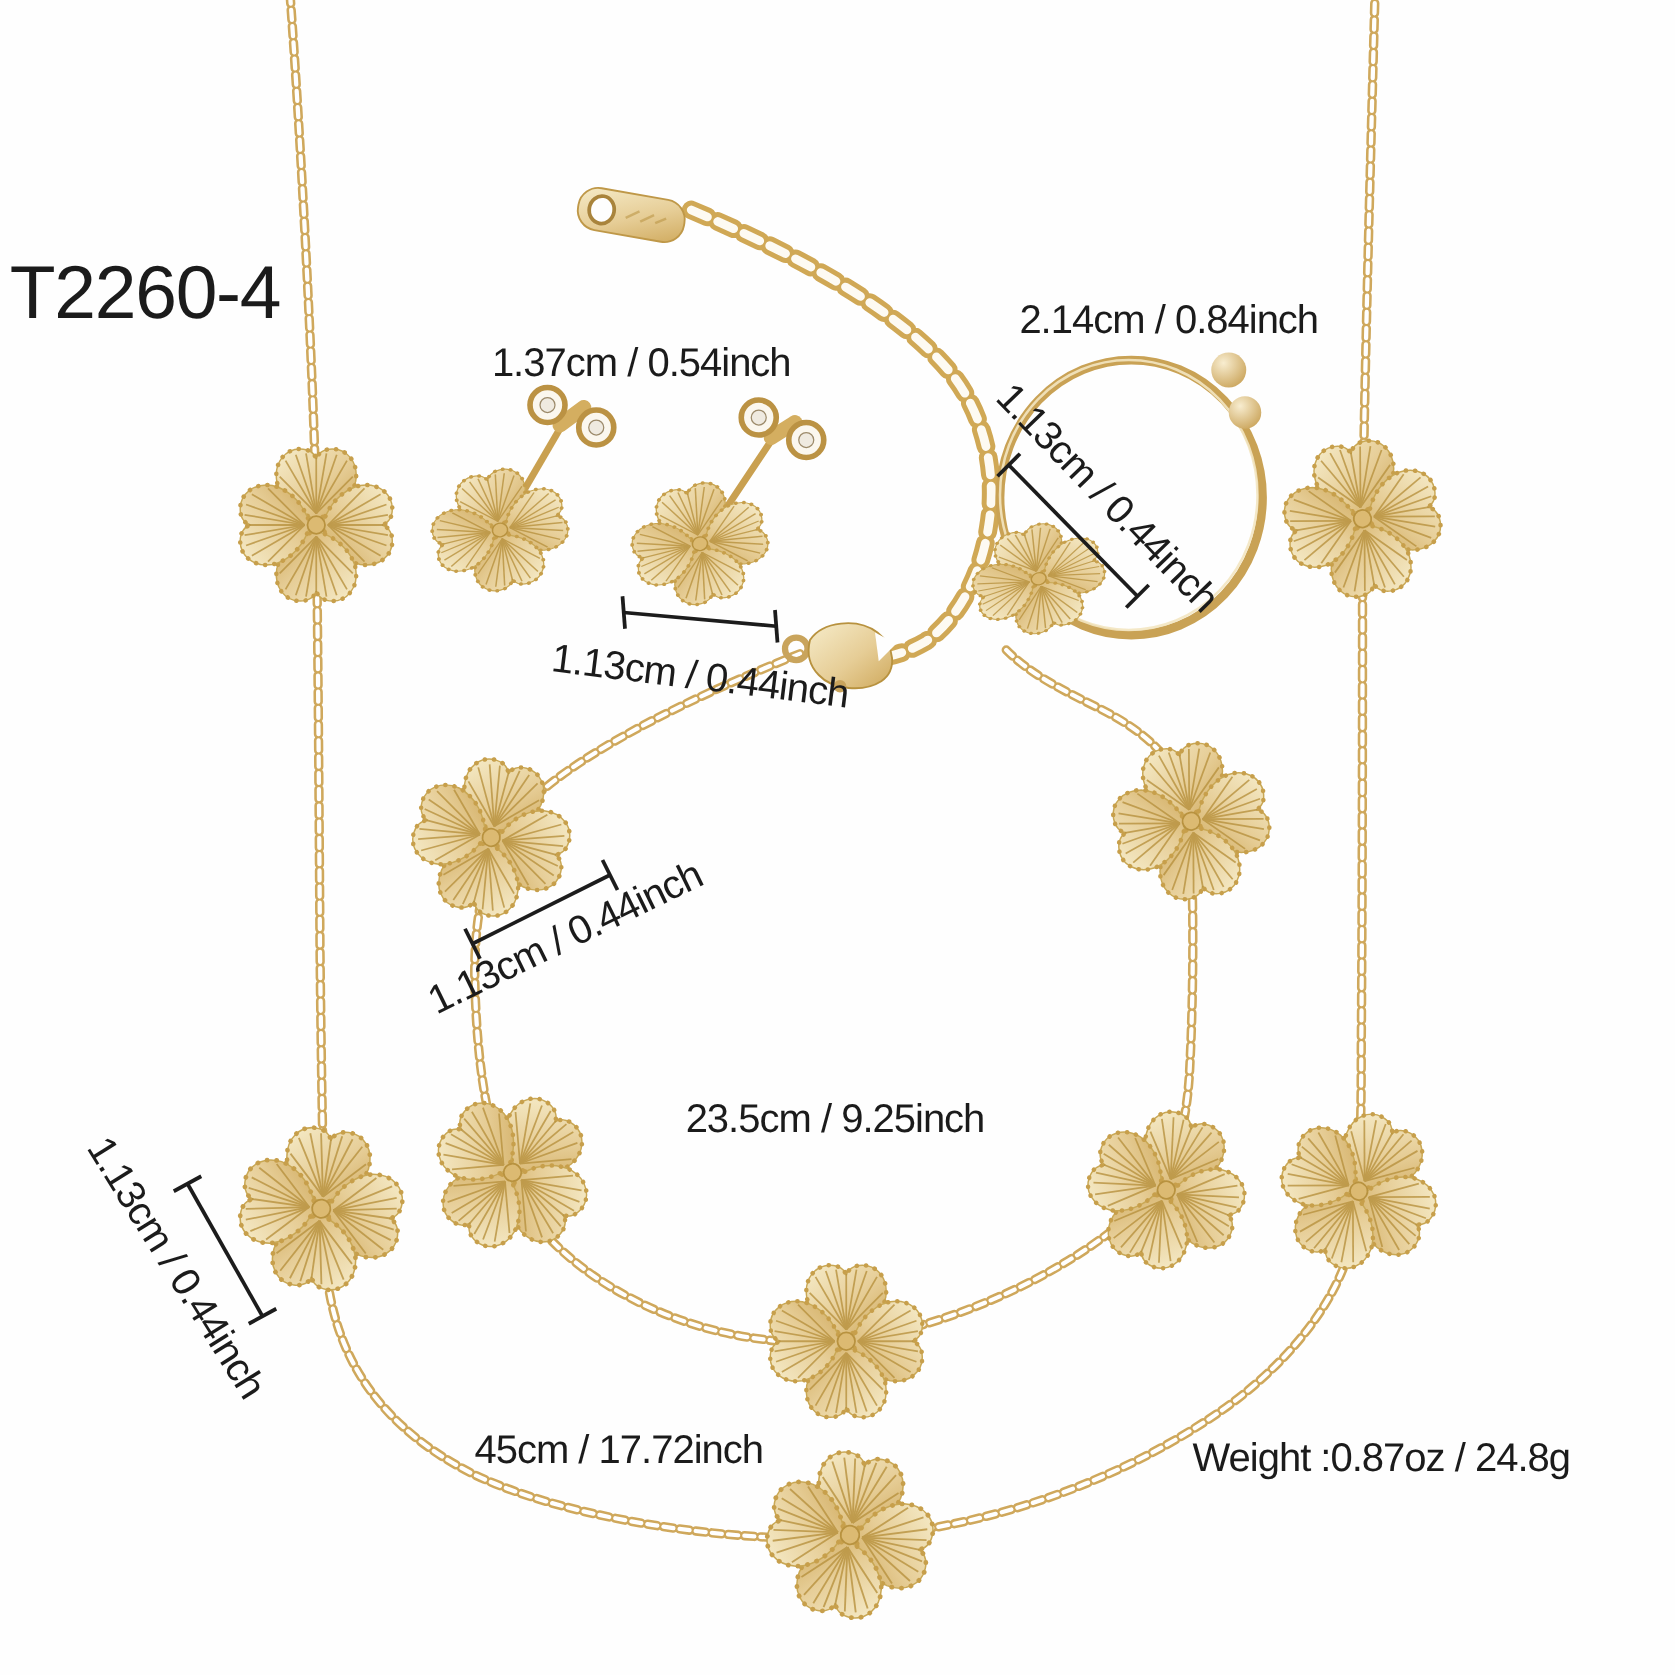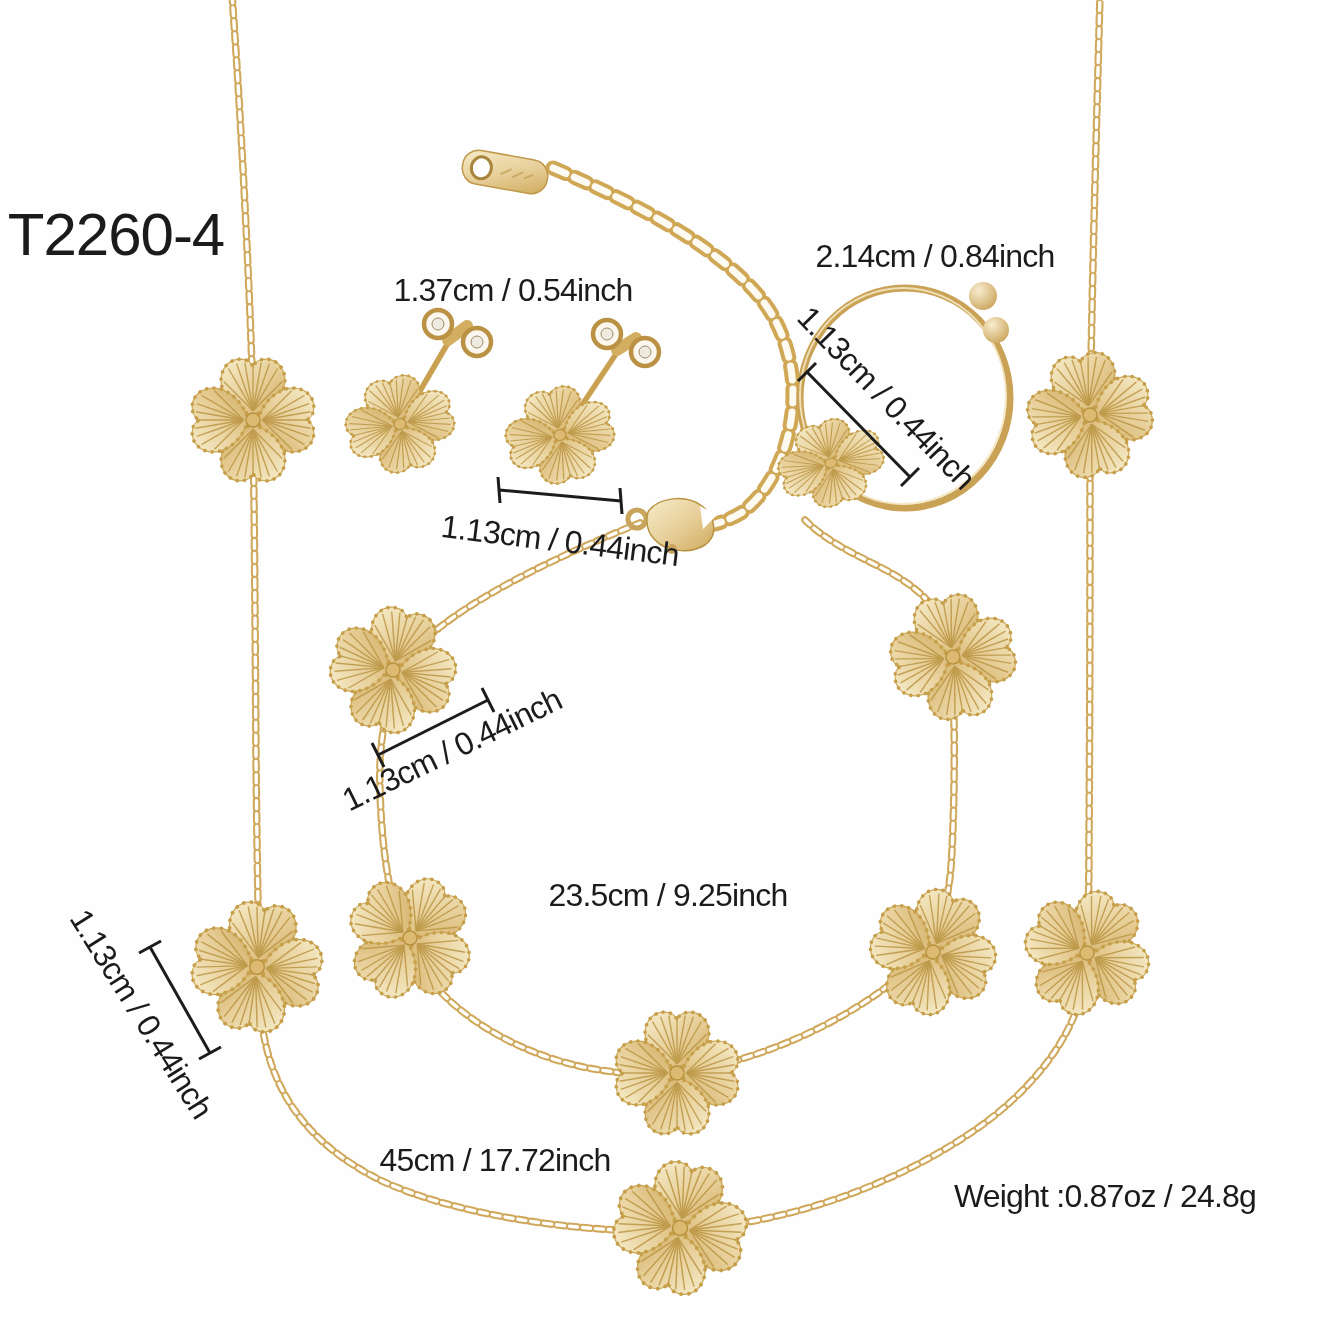--- a/index.html
+++ b/index.html
@@ -21,21 +21,21 @@
   }
   .lbl-code{left:116px;top:234px;font-size:60px;letter-spacing:-1px;}
   .lbl-earring{left:513px;top:290px;}
   .lbl-extender{left:915px;top:256px;margin-left:20px;}
   .lbl-ring{left:886px;top:398px;transform:translate(-50%,-50%) rotate(46deg);}
   .lbl-clasp{left:560px;top:541px;transform:translate(-50%,-50%) rotate(7deg);}
   .lbl-bracelet-flower{left:452px;top:750px;transform:translate(-50%,-50%) rotate(-26deg);}
   .lbl-bracelet-len{left:668px;top:871px;margin-top:24px;}
   .lbl-necklace-flower{left:141px;top:1014px;transform:translate(-50%,-50%) rotate(58deg);}
   .lbl-necklace-len{left:471px;top:1160px;margin-left:24px;}
-  .lbl-weight{left:1105px;top:1196px;}
+  .lbl-weight{left:1105px;top:1166px;}
 </style>
 </head>
 <body>
 
 <div id="photo-stage">
 <svg width="1340" height="1340" viewBox="0 0 1340 1340" aria-hidden="true">
   <defs>
     <linearGradient id="gld" x1="0" y1="0" x2="1" y2="1">
       <stop offset="0" stop-color="#f6ecca"></stop>
       <stop offset="0.55" stop-color="#e6cd96"></stop>

